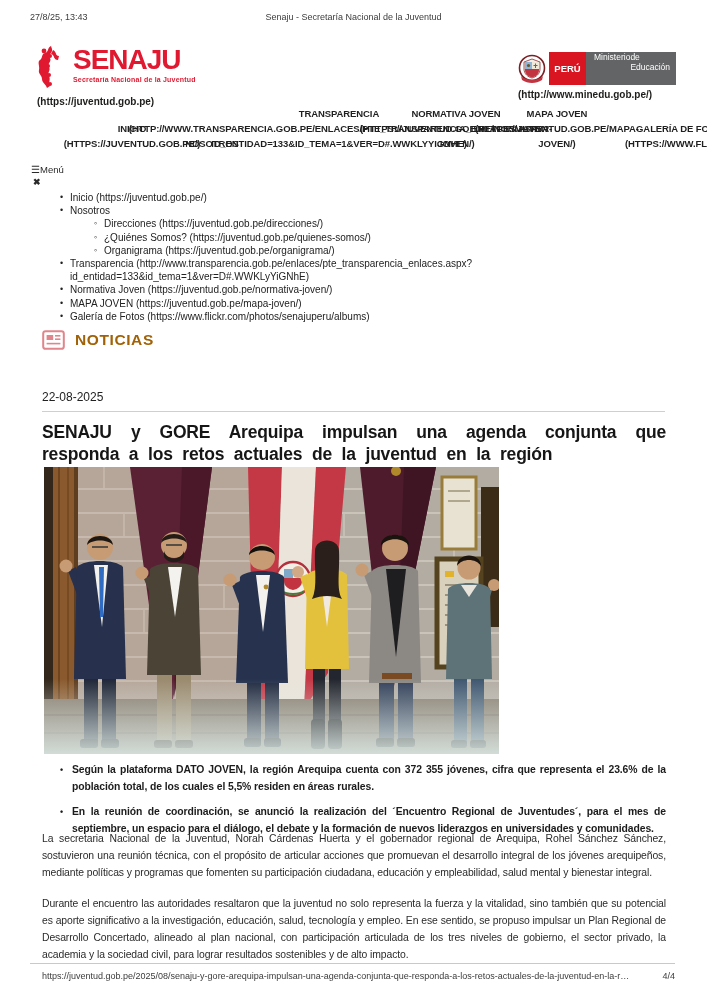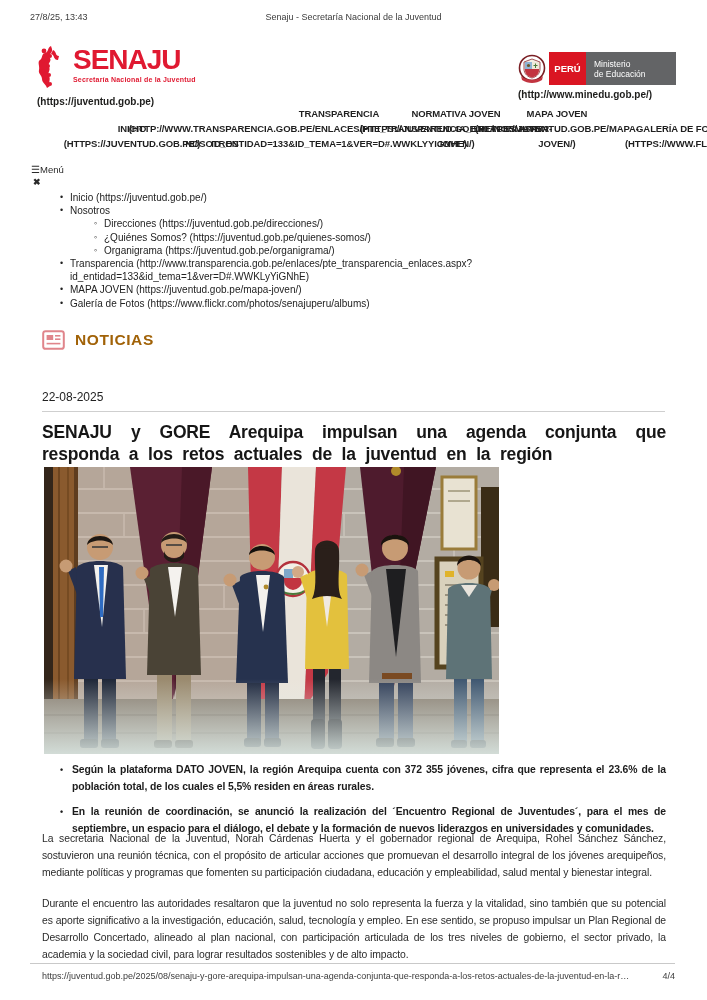--- a/index.html
+++ b/index.html
@@ -22,21 +22,21 @@
   .senaju-icon { width:34px; height:46px; }
   .senaju-texts { margin-left:2px; padding-top:2px; }
   .senaju-word { color:#e01931; font-weight:bold; font-size:28px; letter-spacing:-1px; line-height:28px; }
   .senaju-tag { color:#e01931; font-size:7px; font-weight:bold; margin-top:2px; letter-spacing:.2px; }
   .senaju-url { font-size:10px; color:#1d1d1b; margin-top:6px; font-weight:bold; }
 
   .minedu-block { position:absolute; left:518px; top:52px; }
   .minedu-row { display:flex; align-items:center; }
   .minedu-crest { width:28px; height:30px; margin-right:3px; }
   .minedu-red { width:37px; height:33px; background:#da1522; color:#fff; font-size:9.5px; font-weight:bold; display:flex; align-items:center; justify-content:center; }
-  .minedu-gray { width:90px; height:33px; background:#636466; color:#fff; font-size:8.5px; display:flex; flex-direction:column; justify-content:center; padding-left:8px; line-height:10px; }
+  .minedu-gray { width:90px; height:33px; background:#636466; color:#fff; font-size:8.5px; display:flex; justify-content:center; padding-left:8px; line-height:10px; }
   .minedu-url { font-size:10px; color:#1d1d1b; margin-top:4px; font-weight:bold; }
 
   
   .nav { position:absolute; left:37px; top:106px; width:720px; display:flex; align-items:flex-end; font-weight:bold; font-size:9.5px; color:#1f1f1f; letter-spacing:-0.1px; }
   .nav-col { display:flex; flex-direction:column; align-items:center; }
   .nav-col .nl { white-space:nowrap; line-height:15px; height:15px; text-align:center; }
   .nc-inicio { width:190px; }
   .nc-nosotros { width:62px; }
   .nc-transparencia { width:128px; }
   .nc-normativa { width:122px; }
@@ -171,20 +171,21 @@
     <ul>
       <li>Inicio (https://juventud.gob.pe/)</li>
       <li><span>Nosotros</span>
         <ul>
           <li>Direcciones (https://juventud.gob.pe/direcciones/)</li>
           <li>¿Quiénes Somos? (https://juventud.gob.pe/quienes-somos/)</li>
           <li>Organigrama (https://juventud.gob.pe/organigrama/)</li>
         </ul>
       </li>
       <li>Transparencia (http://www.transparencia.gob.pe/enlaces/pte_transparencia_enlaces.aspx?id_entidad=133&amp;id_tema=1&amp;ver=D#.WWKLyYiGNhE)</li>
+      <li>Normativa Joven (https://juventud.gob.pe/normativa-joven/)</li>
       <li>MAPA JOVEN (https://juventud.gob.pe/mapa-joven/)</li>
       <li>Galería de Fotos (https://www.flickr.com/photos/senajuperu/albums)</li>
     </ul>
   </nav>
 
   <div class="noticias">
     <svg class="noticias-icon" viewBox="0 0 23 20">
       <rect x="1.2" y="1.2" width="20.6" height="17.6" rx="2.4" fill="none" stroke="#e0858b" stroke-width="2"></rect>
       <rect x="4.6" y="5" width="6.6" height="5" fill="#e0858b"></rect>
       <line x1="13" y1="5.8" x2="18.4" y2="5.8" stroke="#e0858b" stroke-width="1.6"></line>

